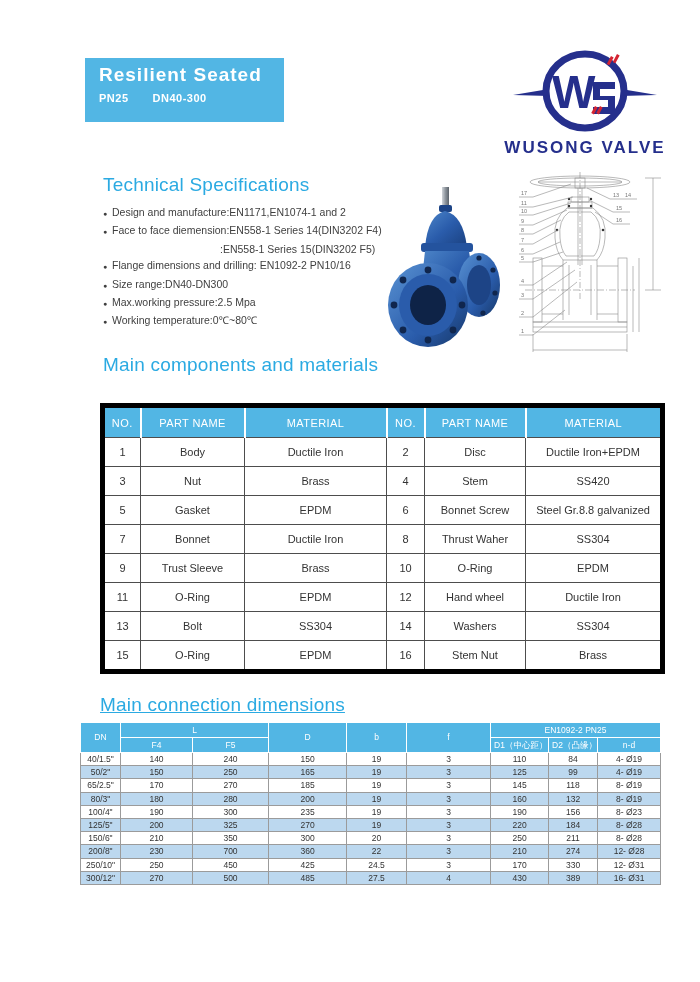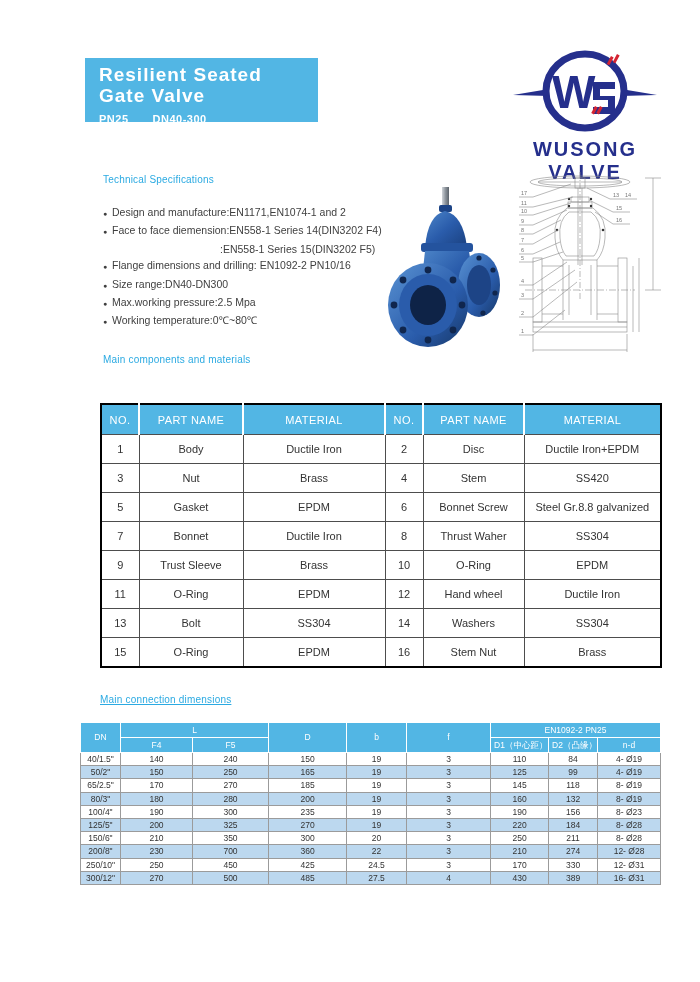--- a/index.html
+++ b/index.html
@@ -1,46 +1,46 @@
 <!DOCTYPE html>
 <html><head>
 <meta charset="utf-8">
 <style>
   html,body{margin:0;padding:0;background:#fff;}
   .page{position:relative;width:700px;height:982px;background:#fff;overflow:hidden;
         font-family:"Liberation Sans",sans-serif;color:#3a3a3a;}
   .abs{position:absolute;}
 
   
-  .title-block{left:85px;top:58px;width:233px;height:64px;background:#52B6E4;color:#fff;
+  .title-block{left:85px;top:58px;width:199px;height:64px;background:#52B6E4;color:#fff;
                padding:6px 0 0 14px;box-sizing:border-box;}
   .title-line{font-size:19px;font-weight:bold;letter-spacing:1px;line-height:21px;}
   .title-sub{display:flex;gap:24px;font-size:11px;font-weight:bold;margin-top:7px;letter-spacing:.5px;}
 
   
   .logo-wrap{left:500px;top:50px;width:170px;text-align:center;}
-  .brand-name{margin-top:2px;font-size:20px;font-weight:bold;color:#252F8C;letter-spacing:2px;}
-
-  
-  .section-heading{font-size:10px;color:#2BAAE2;letter-spacing:.2px;}
+  .brand-name{margin-top:2px;font-size:17px;font-weight:bold;color:#252F8C;letter-spacing:2px;}
+
+  
+  .section-heading{font-size:19px;color:#2BAAE2;letter-spacing:.2px;}
 
   
   .spec-list{left:103px;top:204px;width:310px;font-size:10.5px;color:#3f3f3f;}
   .bullet{display:flex;align-items:baseline;line-height:16.4px;}
   .bullet .dot{width:9px;font-size:7px;flex:0 0 9px;}
   .bullet.indent{padding-left:117px;}
 
   
   table{border-collapse:collapse;}
   .components-table{left:100px;top:403px;width:560px;table-layout:fixed;font-size:11px;color:#333;}
   .components-table th{background:#52B6E4;color:#fff;font-weight:normal;font-size:11px;
                        height:27px;border-left:2px solid #fff;letter-spacing:.4px;}
   .components-table th:first-child{border-left:none;}
   .components-table td{border:1px solid #4d4d4d;height:26px;text-align:center;background:#fff;}
-  .components-table{border:2px solid #000000;}
+  .components-table{border:5px solid #000000;}
 
   
   .dims-table{left:80px;top:722px;width:580px;table-layout:fixed;font-size:8.5px;color:#333;}
   .dims-table th{background:#52B6E4;color:#fff;font-weight:normal;font-size:8.5px;
                  height:14px;border:1px solid #fff;padding:0;line-height:13px;}
   .dims-table th.l-align{text-align:left;padding-left:3px;margin-left:40px;}
   .dims-table td{border:1px solid #9b9b9b;height:12.2px;line-height:12.2px;text-align:center;
                  padding:0;background:#fff;}
   .dims-table tr.zebra td{background:#BCD8EF;}
 
@@ -49,21 +49,20 @@
   .valve-drawing{left:505px;top:170px;}
   svg text{font-family:"Liberation Sans",sans-serif;}
 </style>
 </head>
 <body>
 
 <div class="page">
 
   <div class="abs title-block">
     <div class="title-line">Resilient Seated</div>
-    <div class="title-line">Gate Valve</div>
     <div class="title-sub">
       <span>PN25</span>
       <span>DN40-300</span>
     </div>
   </div>
 
   <div class="abs logo-wrap">
     <svg width="160" height="82" viewBox="0 0 160 82">
       <ellipse cx="80" cy="41" rx="39" ry="37" fill="none" stroke="#252F8C" stroke-width="7"></ellipse>
 

